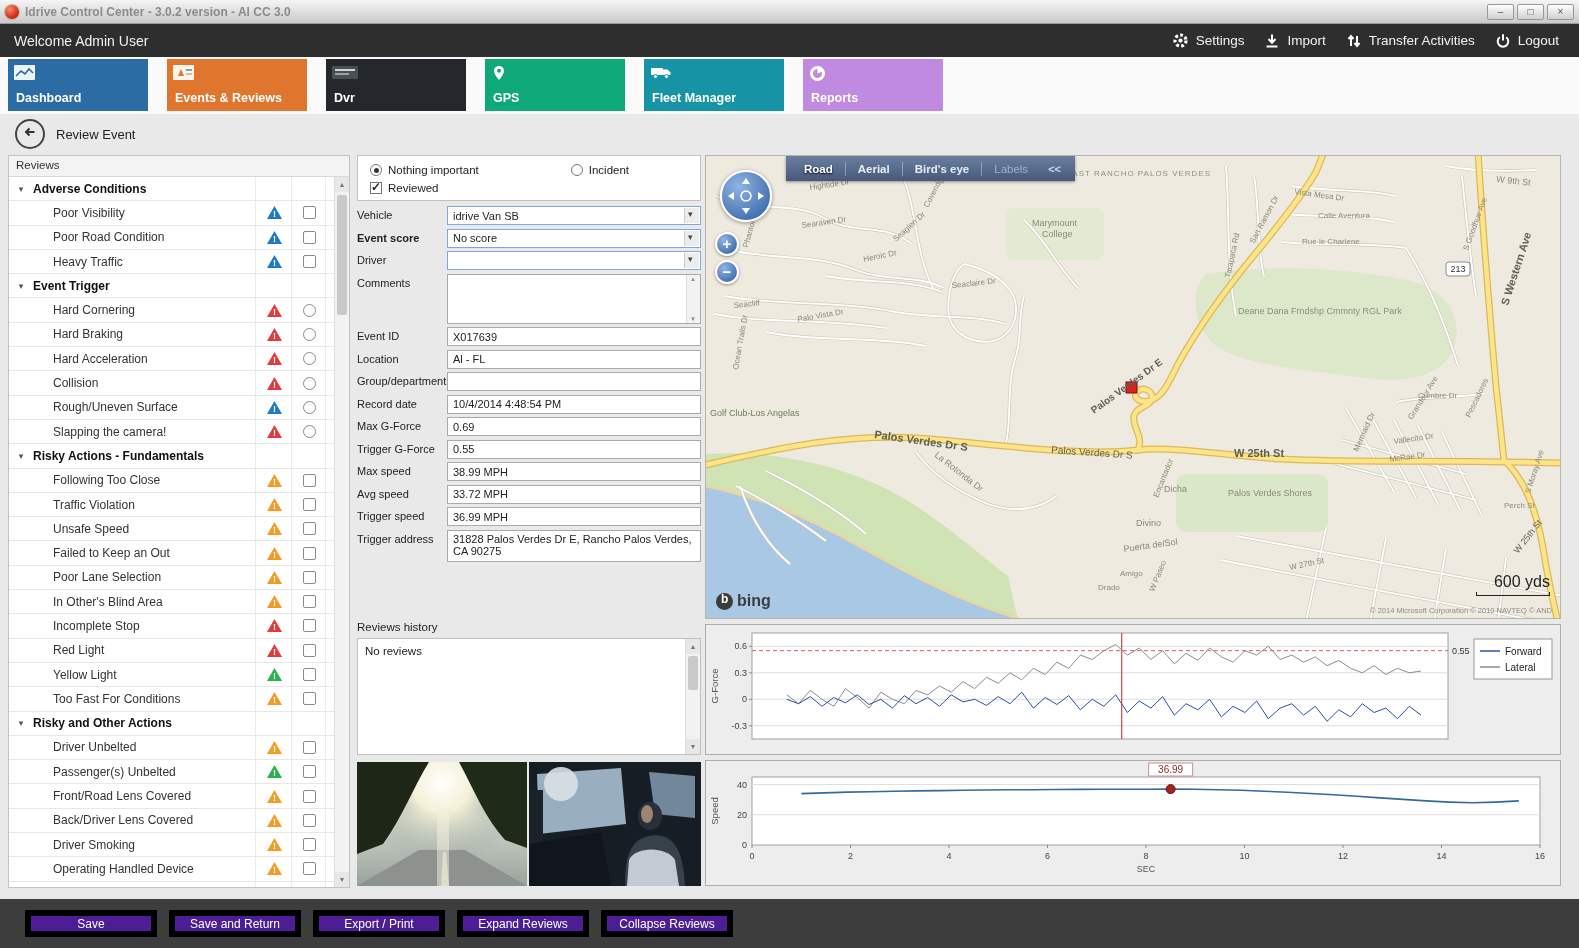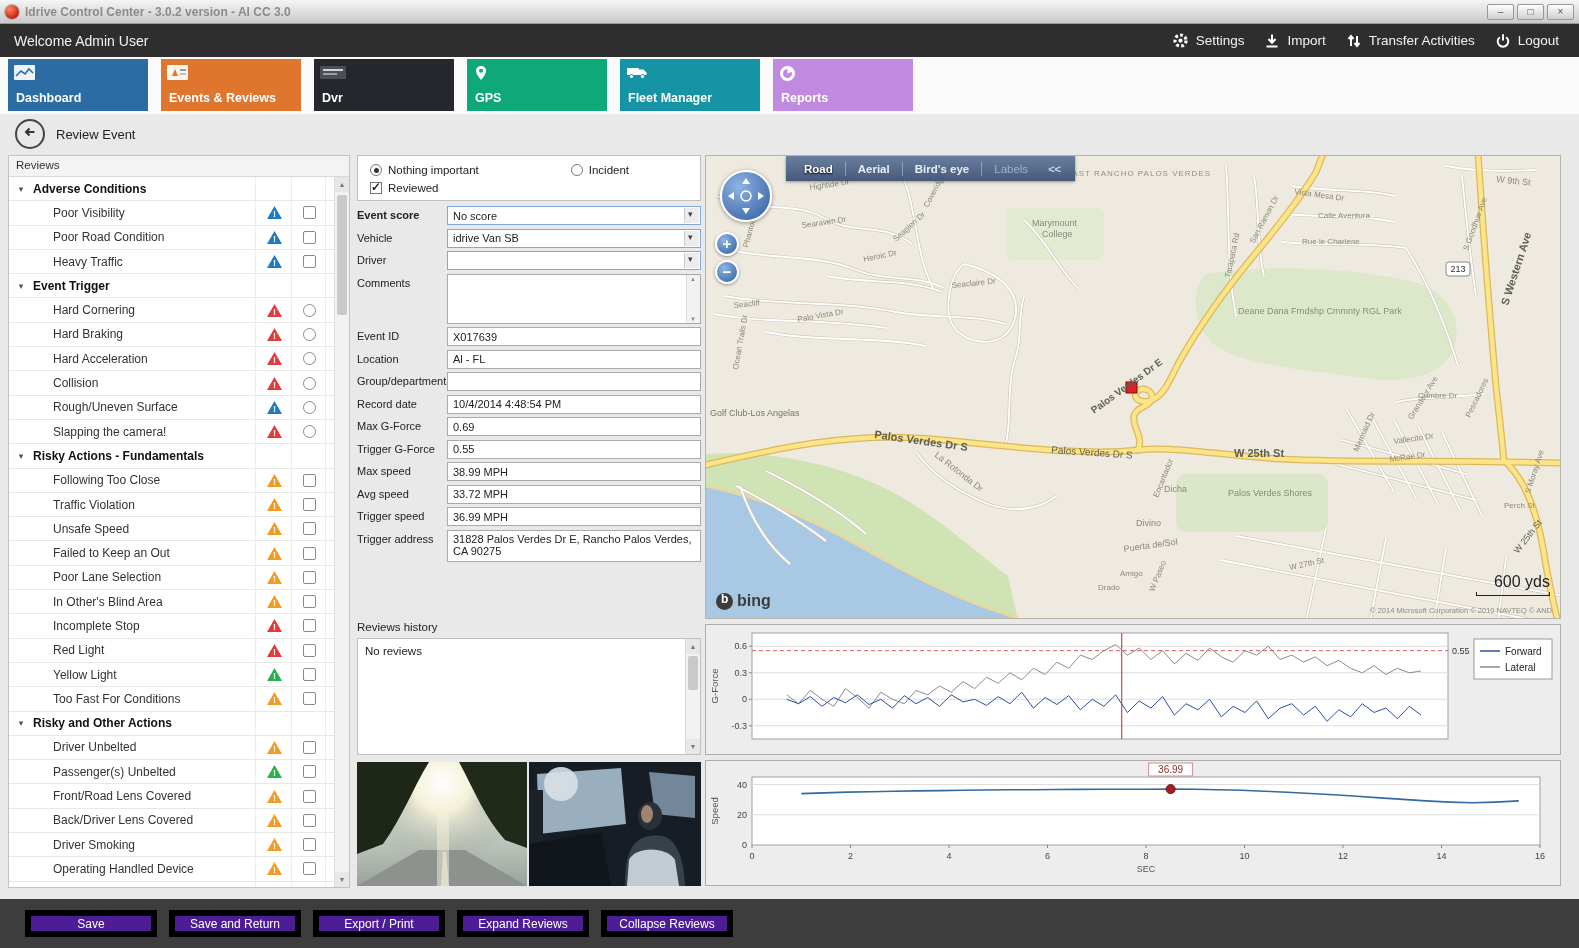--- a/index.html
+++ b/index.html
@@ -15,21 +15,21 @@
 
   
   .topbar{position:absolute;top:24px;left:0;right:0;height:33px;background:#2e2e2e;display:flex;align-items:center;color:#f2f2f2}
   .welcome{padding-left:14px;font-size:14px}
   .topbar-actions{margin-left:auto;display:flex;gap:20px;padding-right:20px}
   .topaction{display:flex;align-items:center;gap:7px;font-size:13.5px;cursor:pointer}
   .topaction svg{display:block}
 
   
   .navbar{position:absolute;top:57px;left:0;right:0;height:57px;background:#fafafa}
-  .tabs{position:absolute;left:8px;top:2px;display:flex;gap:13px}
+  .tabs{position:absolute;left:8px;top:2px;display:flex;gap:19px}
   .tab{width:140px;height:52px;position:relative;color:#fff;cursor:pointer}
   .tab-label{position:absolute;left:8px;bottom:6px;font-size:12.5px;font-weight:bold;white-space:nowrap}
   .tab-icon{position:absolute;left:6px;top:6px}
 
   
   .pagehead{position:absolute;top:114px;left:0;right:0;height:40px;display:flex;align-items:center;gap:11px;padding-left:15px}
   .back-btn{width:30px;height:30px;border-radius:50%;border:2px solid #444;display:flex;align-items:center;justify-content:center;cursor:pointer;background:transparent}
   .page-title{font-size:13px;color:#222}
 
   
@@ -574,26 +574,26 @@
     <span>Incident</span>
   </div>
   <div class="flag-row">
     <span class="checkbox checked"></span>
     <span>Reviewed</span>
   </div>
 </div>
 
 <div class="form-rows">
     <div class="frow">
+      <label class="flabel">Vehicle</label>
+      <div class="fselect"><span class="">idrive Van SB</span><span class="selarrow"></span></div>
+    </div>
+    <div class="frow">
       <label class="flabel bold">Event score</label>
       <div class="fselect"><span class="">No score</span><span class="selarrow"></span></div>
-    </div>
-    <div class="frow">
-      <label class="flabel">Vehicle</label>
-      <div class="fselect"><span class="">idrive Van SB</span><span class="selarrow"></span></div>
     </div>
     <div class="frow">
       <label class="flabel">Driver</label>
       <div class="fselect"><span class=""></span><span class="selarrow"></span></div>
     </div>
     <div class="frow">
       <label class="flabel">Comments</label>
       <div class="ftextarea">
         <span class="mini-scroll"></span>
       </div>

